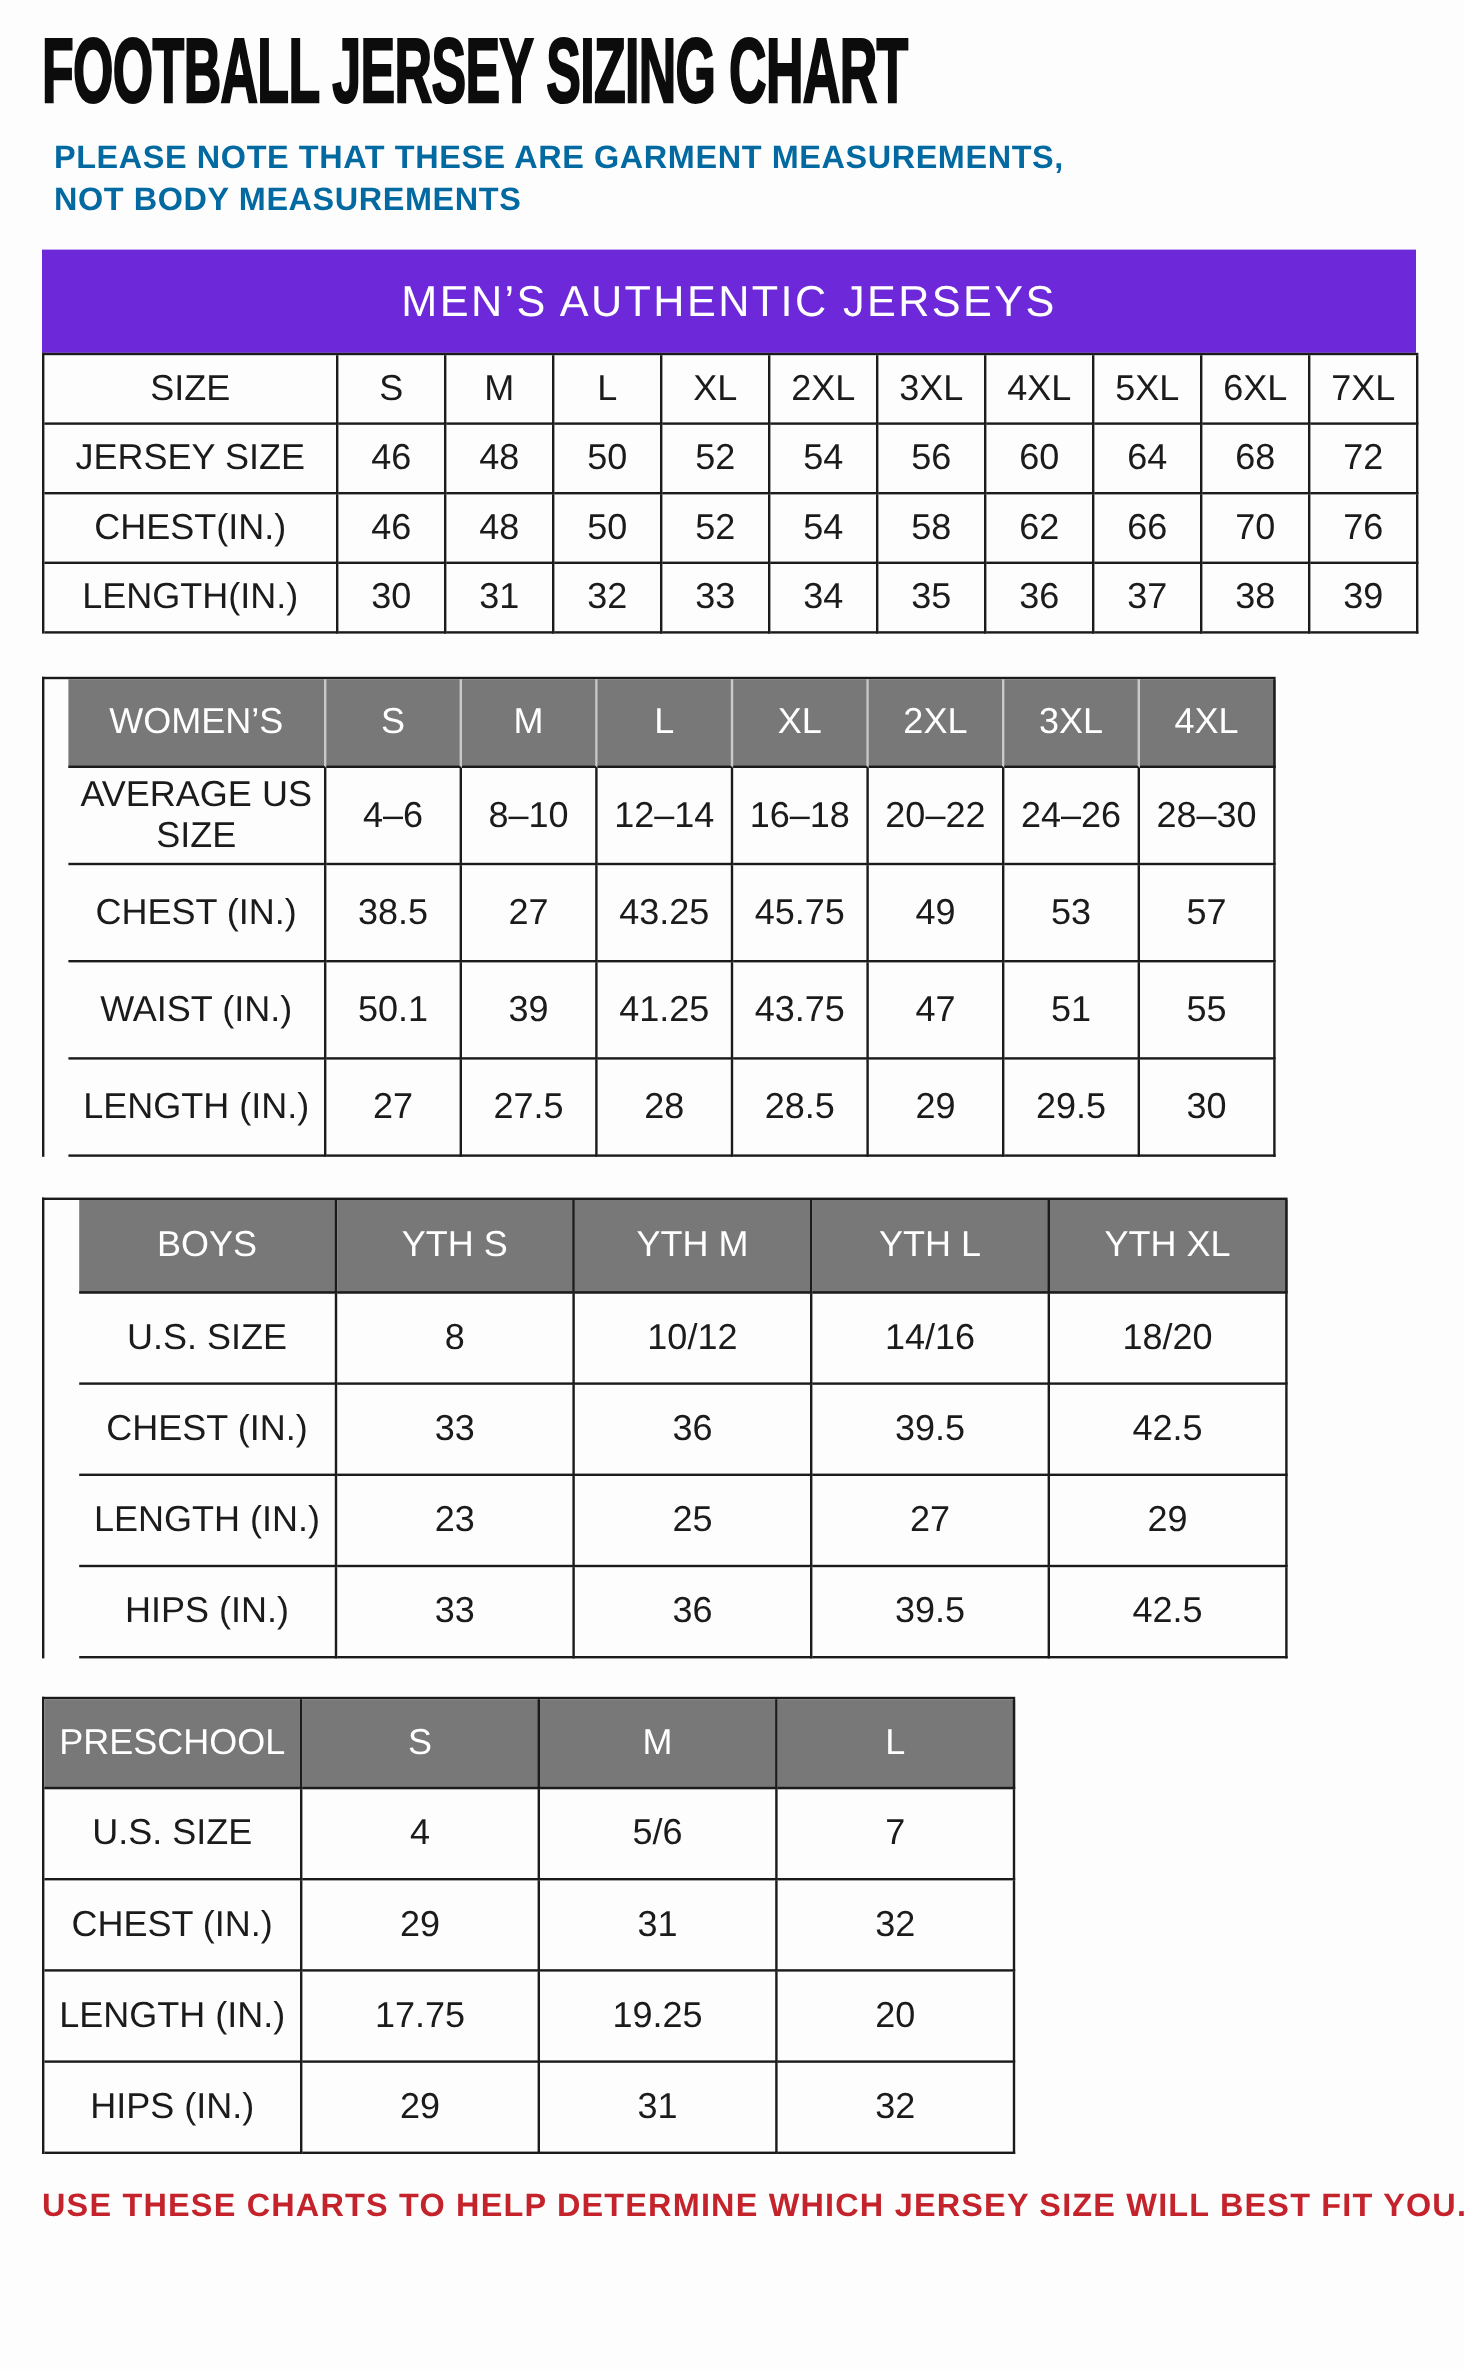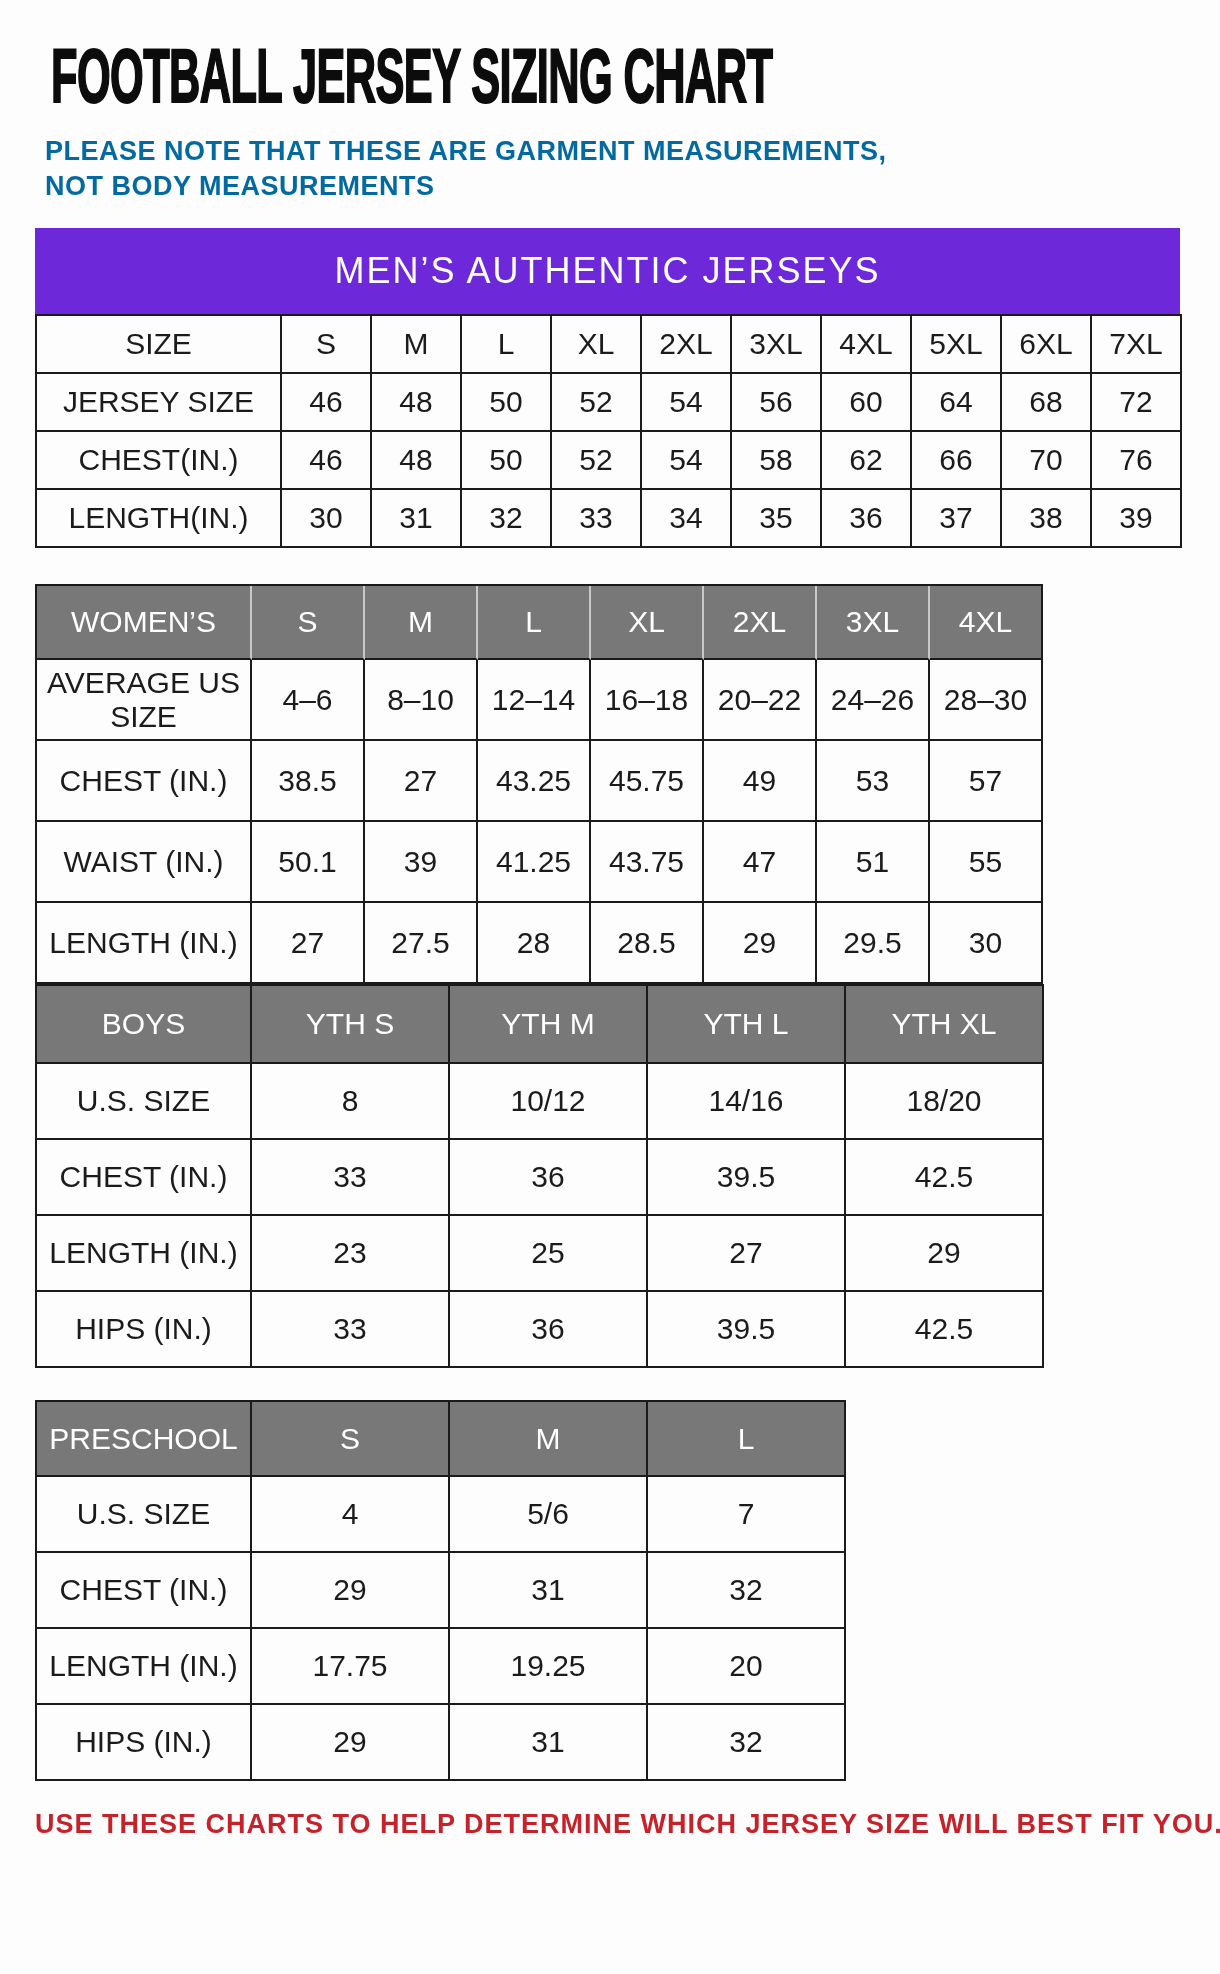--- a/index.html
+++ b/index.html
@@ -8,21 +8,21 @@
     background: #fdfdfd;
     width: 1220px;
     height: 1974px;
     overflow: hidden;
     font-family: "Liberation Sans", "DejaVu Sans", sans-serif;
     color: #1b1b1b;
   }
   .page { padding: 20px 0 0 35px; width: 1185px; }
 
   
-  .title-wrap { margin: 16px; height: 82px; }
+  .title-wrap { margin: 0; height: 82px; }
   .title-inner {
     display: inline-block;
     font-size: 76px;
     line-height: 80px;
     font-weight: 700;
     letter-spacing: -1px;
     white-space: nowrap;
     color: #0c0c0c;
     -webkit-text-stroke: 2px #0c0c0c;
     transform: scaleX(0.57);
@@ -81,28 +81,28 @@
   tr.ghead-light td { border-right-color: #c9c9c9; }
   tr.ghead-light td:last-child { border-right-color: #1b1b1b; }
 
   
   table.mens { width: 1147px; }
   table.mens td { height: 58px; }
   table.mens .c-label { width: 245px; }
   table.mens .c-m { width: 90px; }
 
   
-  table.womens { margin-top: 36px; width: 1008px; }
+  table.womens { margin-top: 36px; width: 1008px; padding-left: 20px; }
   table.womens tr.ghead td { height: 74px; }
   table.womens td { height: 81px; }
   table.womens .c-label { width: 215px; }
   table.womens .c-w { width: 113px; }
 
   
-  table.boys { width: 1009px; }
+  table.boys { margin-top: 34px; width: 1009px; padding-left: 29px; }
   table.boys tr.ghead td { height: 78px; }
   table.boys td { height: 76px; }
   table.boys .c-label { width: 215px; }
   table.boys .c-b { width: 198px; }
 
   
   table.preschool { margin-top: 32px; width: 811px; }
   table.preschool tr.ghead td { height: 75px; }
   table.preschool td { height: 76px; }
   table.preschool .c-label { width: 215px; }

